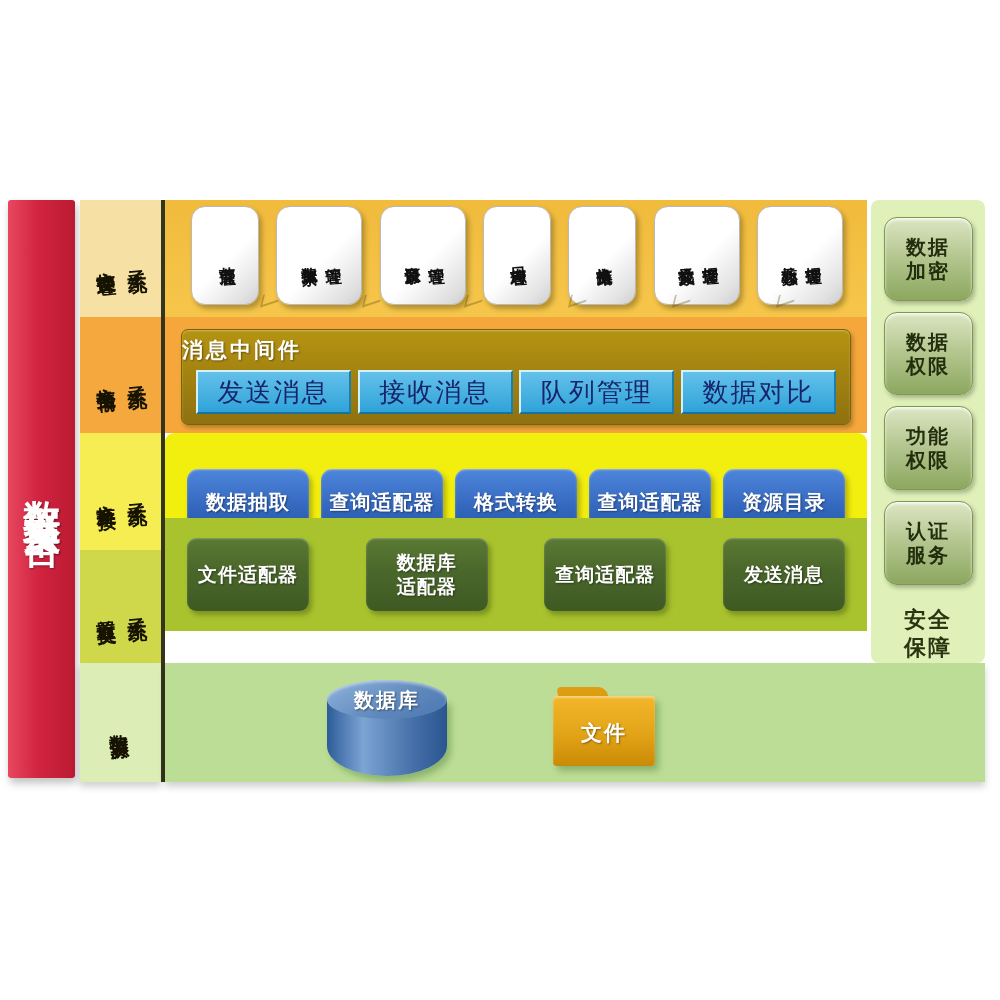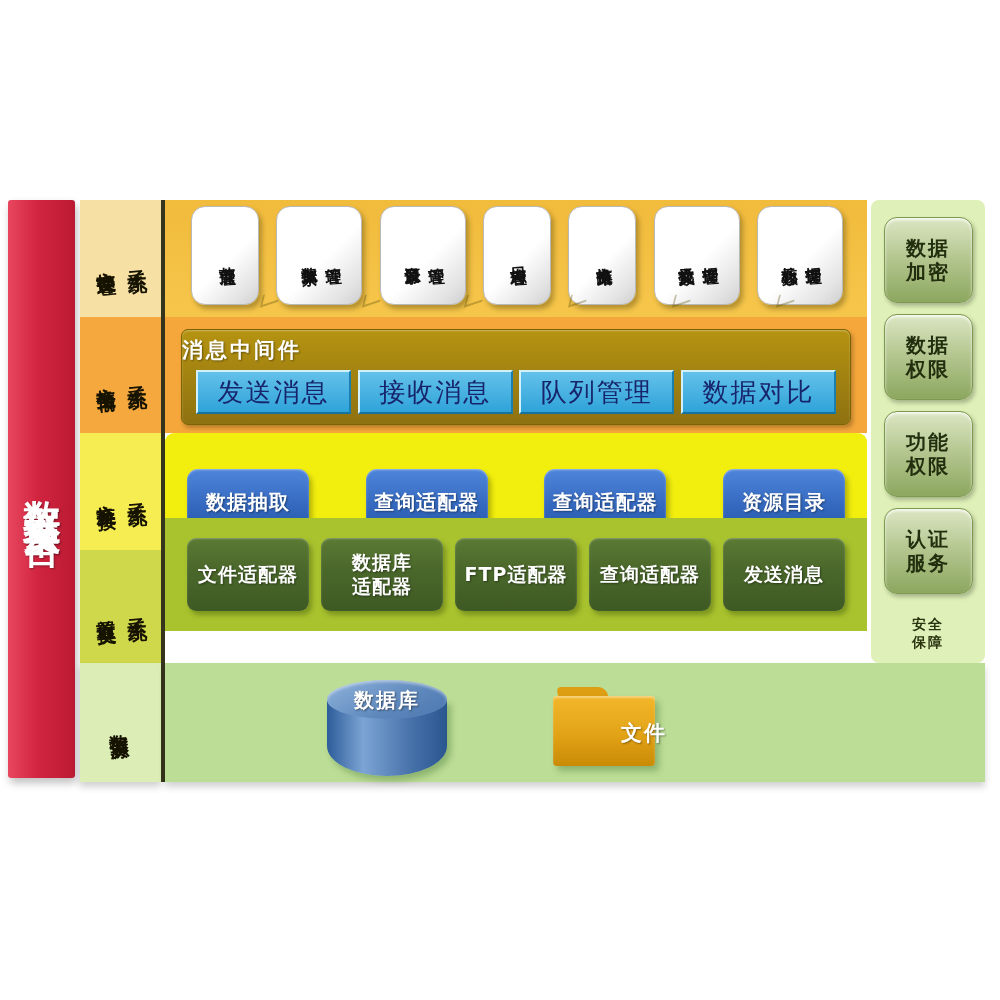--- a/index.html
+++ b/index.html
@@ -93,33 +93,33 @@
     box-shadow:inset 0 2px 3px rgba(255,255,255,.45);}
   .cyl-label{position:absolute;left:0;top:7px;width:100%;text-align:center;
     color:#fff;font-size:20px;font-weight:bold;letter-spacing:2px;text-shadow:1px 1px 2px rgba(0,0,0,.45);}
   .folder{position:absolute;left:388px;top:24px;width:102px;height:80px;}
   .folder-tab{position:absolute;left:5px;top:0;width:50px;height:16px;background:#DE9E14;
     border-radius:5px 8px 0 0;transform:skewX(14deg);}
   .folder-body{position:absolute;left:0;top:9px;width:102px;height:70px;border-radius:4px;
     background:linear-gradient(#F3B72B 0%,#E2A317 55%,#C98B06 100%);
     box-shadow:inset 0 2px 2px rgba(255,255,255,.4),4px 5px 6px rgba(0,60,0,.25);}
   .folder-label{position:absolute;left:0;top:32px;width:100%;text-align:center;
-    color:#fff;font-size:21px;font-weight:bold;letter-spacing:2px;text-shadow:1px 1px 2px rgba(0,0,0,.4);margin-left:40px;}
+    color:#fff;font-size:21px;font-weight:bold;letter-spacing:2px;text-shadow:1px 1px 2px rgba(0,0,0,.4);}
 
   
   .sec-col{position:absolute;left:871px;top:200px;width:114px;height:463px;background:#DFF1B8;
     border-radius:8px;display:flex;flex-direction:column;align-items:center;padding-top:17px;box-sizing:border-box;}
   .sec-btn{width:87px;height:84px;border-radius:13px;margin-bottom:11px;
     background:linear-gradient(#DCE6C3 0%,#B6C892 45%,#8CA75F 100%);
     border:1px solid #7d9951;
     box-shadow:inset 0 2px 3px rgba(255,255,255,.8),2px 3px 4px rgba(0,0,0,.25);
     display:flex;flex-direction:column;align-items:center;justify-content:center;line-height:1.2;
     color:#222e0d;font-size:20px;font-weight:bold;letter-spacing:2px;}
   .sec-title{margin-top:10px;text-align:center;line-height:1.3;
-    color:#2a3410;font-size:14px;font-weight:bold;letter-spacing:2px;}
+    color:#2a3410;font-size:22px;font-weight:bold;letter-spacing:2px;}
 </style>
 </head>
 <body>
 
 <div class="canvas">
 
   <div class="red-bar">
     <span class="v-text platform-title">数据交换平台</span>
   </div>
 
@@ -200,36 +200,34 @@
         <div class="cyan-btn">队列管理</div>
         <div class="cyan-btn">数据对比</div>
       </div>
     </div>
   </div>
 
   <div class="band band3">
     <div class="btn-row">
       <div class="blue-btn">数据抽取</div>
       <div class="blue-btn">查询适配器</div>
+      <div class="blue-btn">格式转换</div>
       <div class="blue-btn">查询适配器</div>
       <div class="blue-btn">资源目录</div>
     </div>
   </div>
 
   <div class="band band4">
     <div class="btn-row">
       <div class="green-btn">
         <span class="l1">文件适配器</span>
       </div>
       <div class="green-btn">
         <span class="l1">数据库</span>
           <span class="l2">适配器</span>
-      </div>
-      <div class="green-btn">
-        <span class="l1">FTP适配器</span>
       </div>
       <div class="green-btn">
         <span class="l1">查询适配器</span>
       </div>
       <div class="green-btn">
         <span class="l1">发送消息</span>
       </div>
     </div>
   </div>
 

